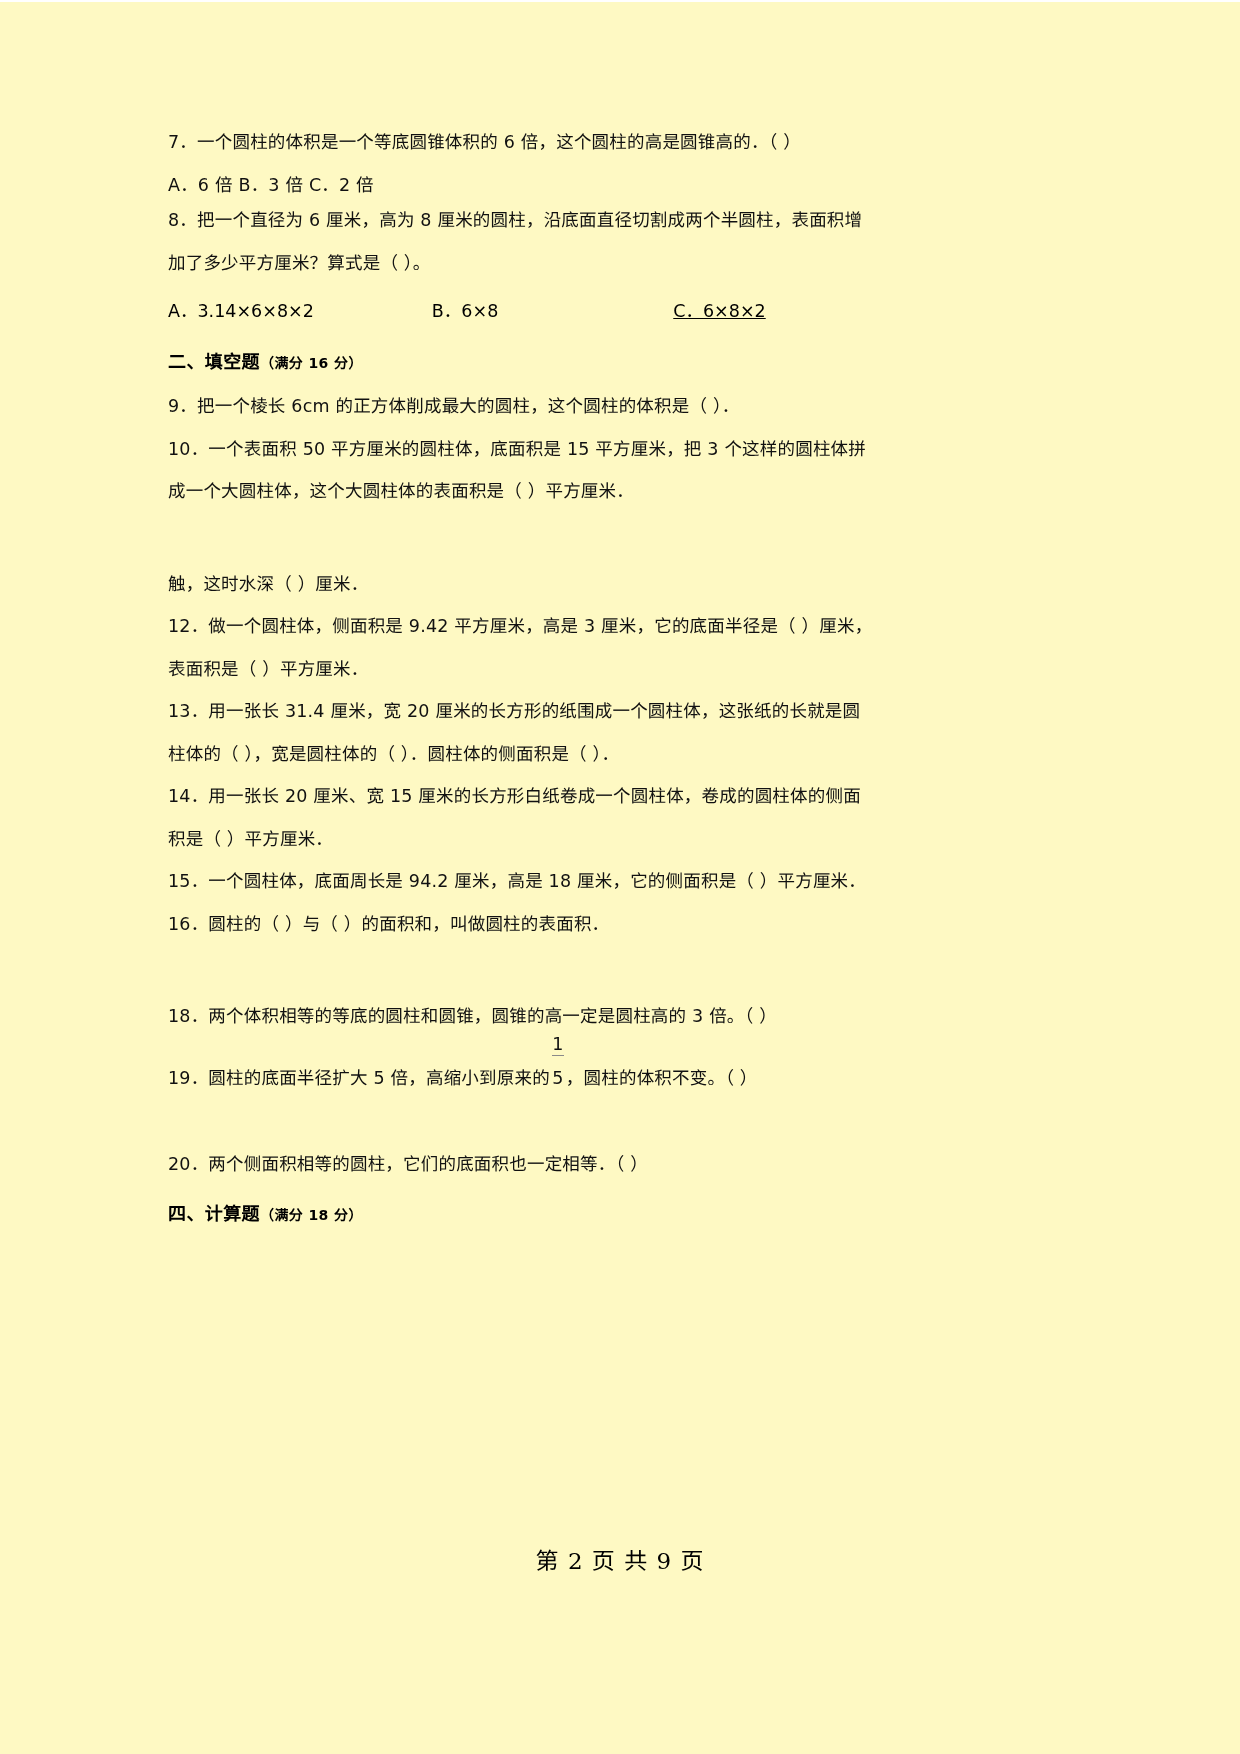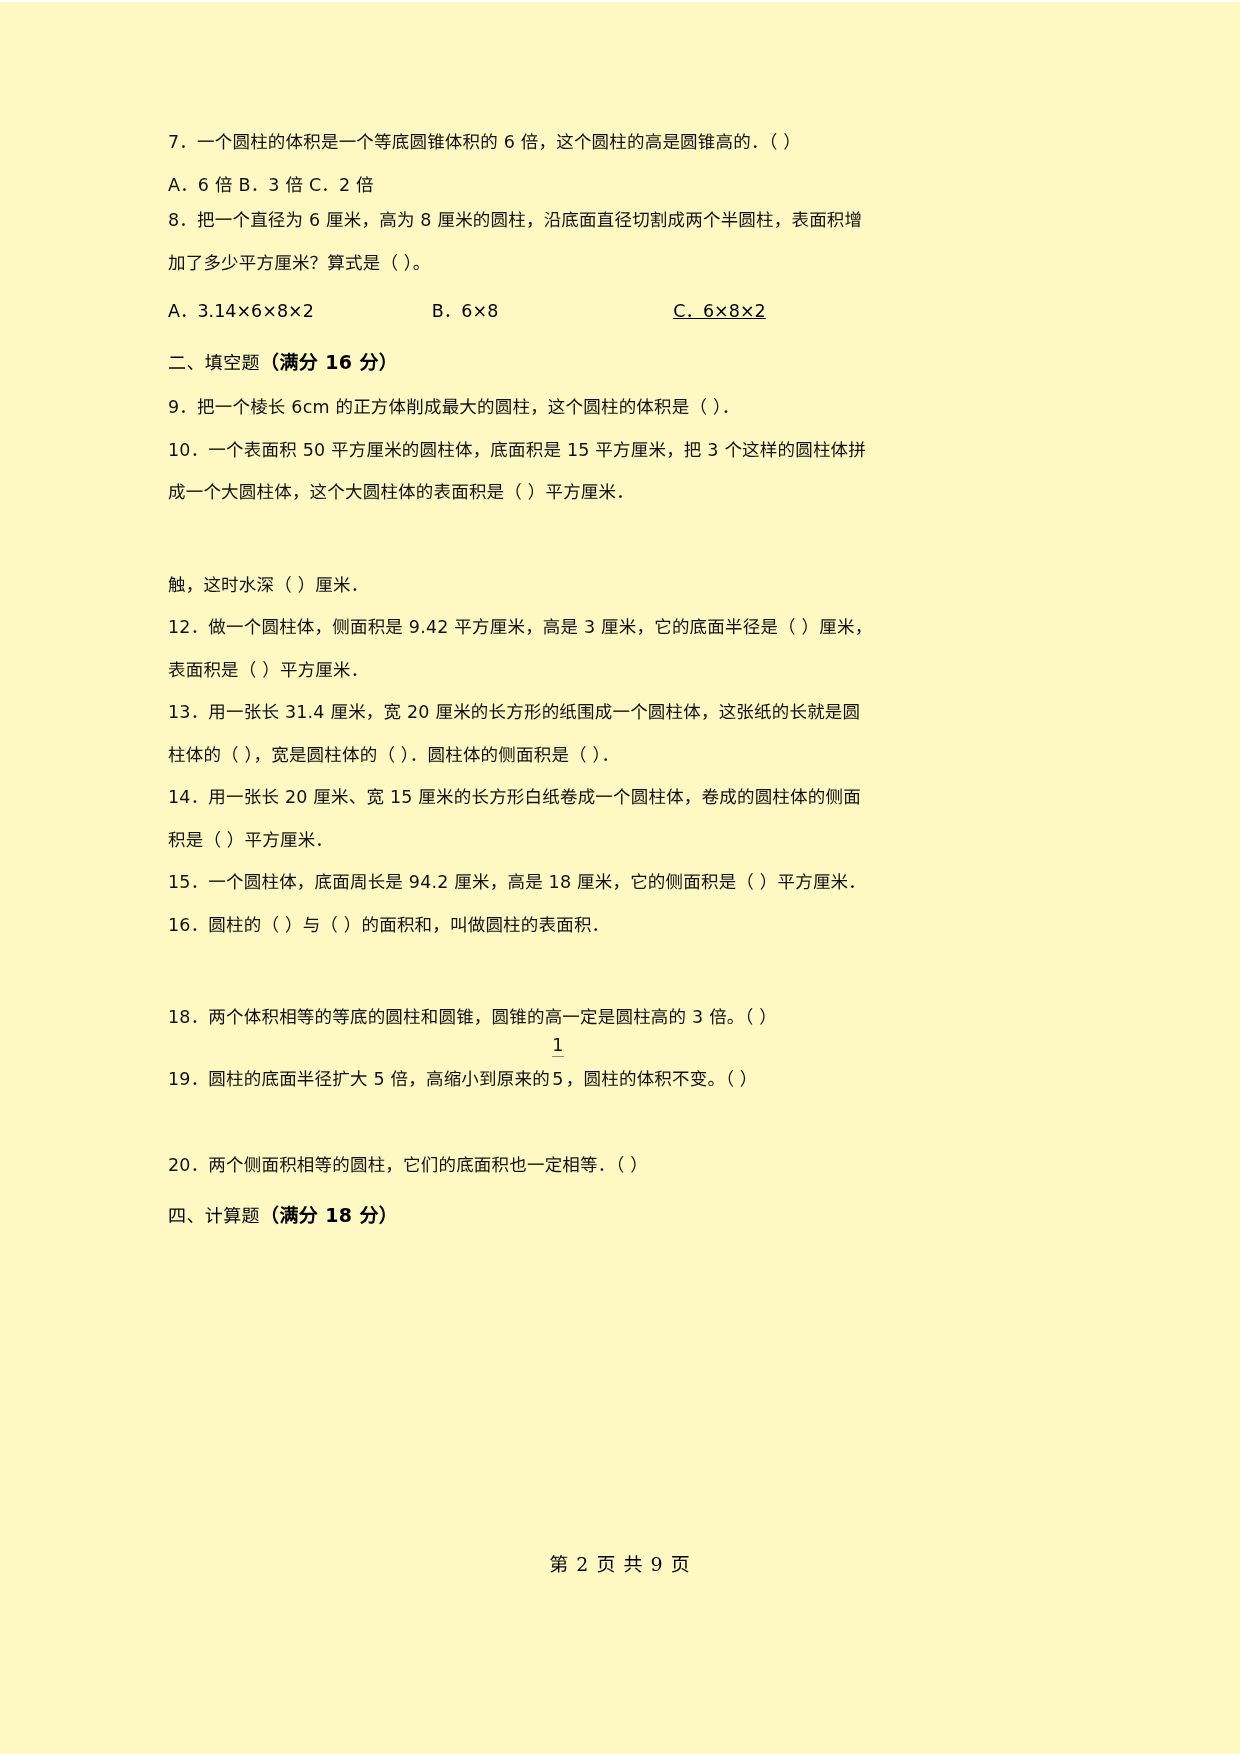--- a/index.html
+++ b/index.html
@@ -42,24 +42,24 @@
   .gap-xl  { height: 44px; }
 
   .section-title {
     font-size: 18px;
     font-weight: bold;
     letter-spacing: 0.4px;
     color: #000;
     white-space: nowrap;
   }
   .section-title .cn {
-    font-weight: normal;
+    font-weight: bold;
   }
   .section-title .score {
-    font-size: 19px;
+    font-size: 14px;
     font-weight: bold;
   }
   .choice-row {
     display: block;
     font-size: 17.5px;
     white-space: nowrap;
   }
   .choice-row .c-a { display:inline-block; }
   .choice-row .c-b { display:inline-block; margin-left: 118px; }
   .choice-row .c-c { display:inline-block; margin-left: 175px; text-decoration: underline; }
@@ -92,21 +92,21 @@
     font-size: 17.5px;
     line-height: 1;
   }
 
   .footer {
     position: absolute;
     left: 0;
     right: 0;
     bottom: 180px;
     text-align: center;
-    font-size: 19px;
+    font-size: 23px;
     letter-spacing: 1px;
     color: #000;
     font-family: "DejaVu Serif", "Liberation Serif", serif;
   }
 </style>
 </head>
 <body>
 
 <div class="page">
   <div class="content">

